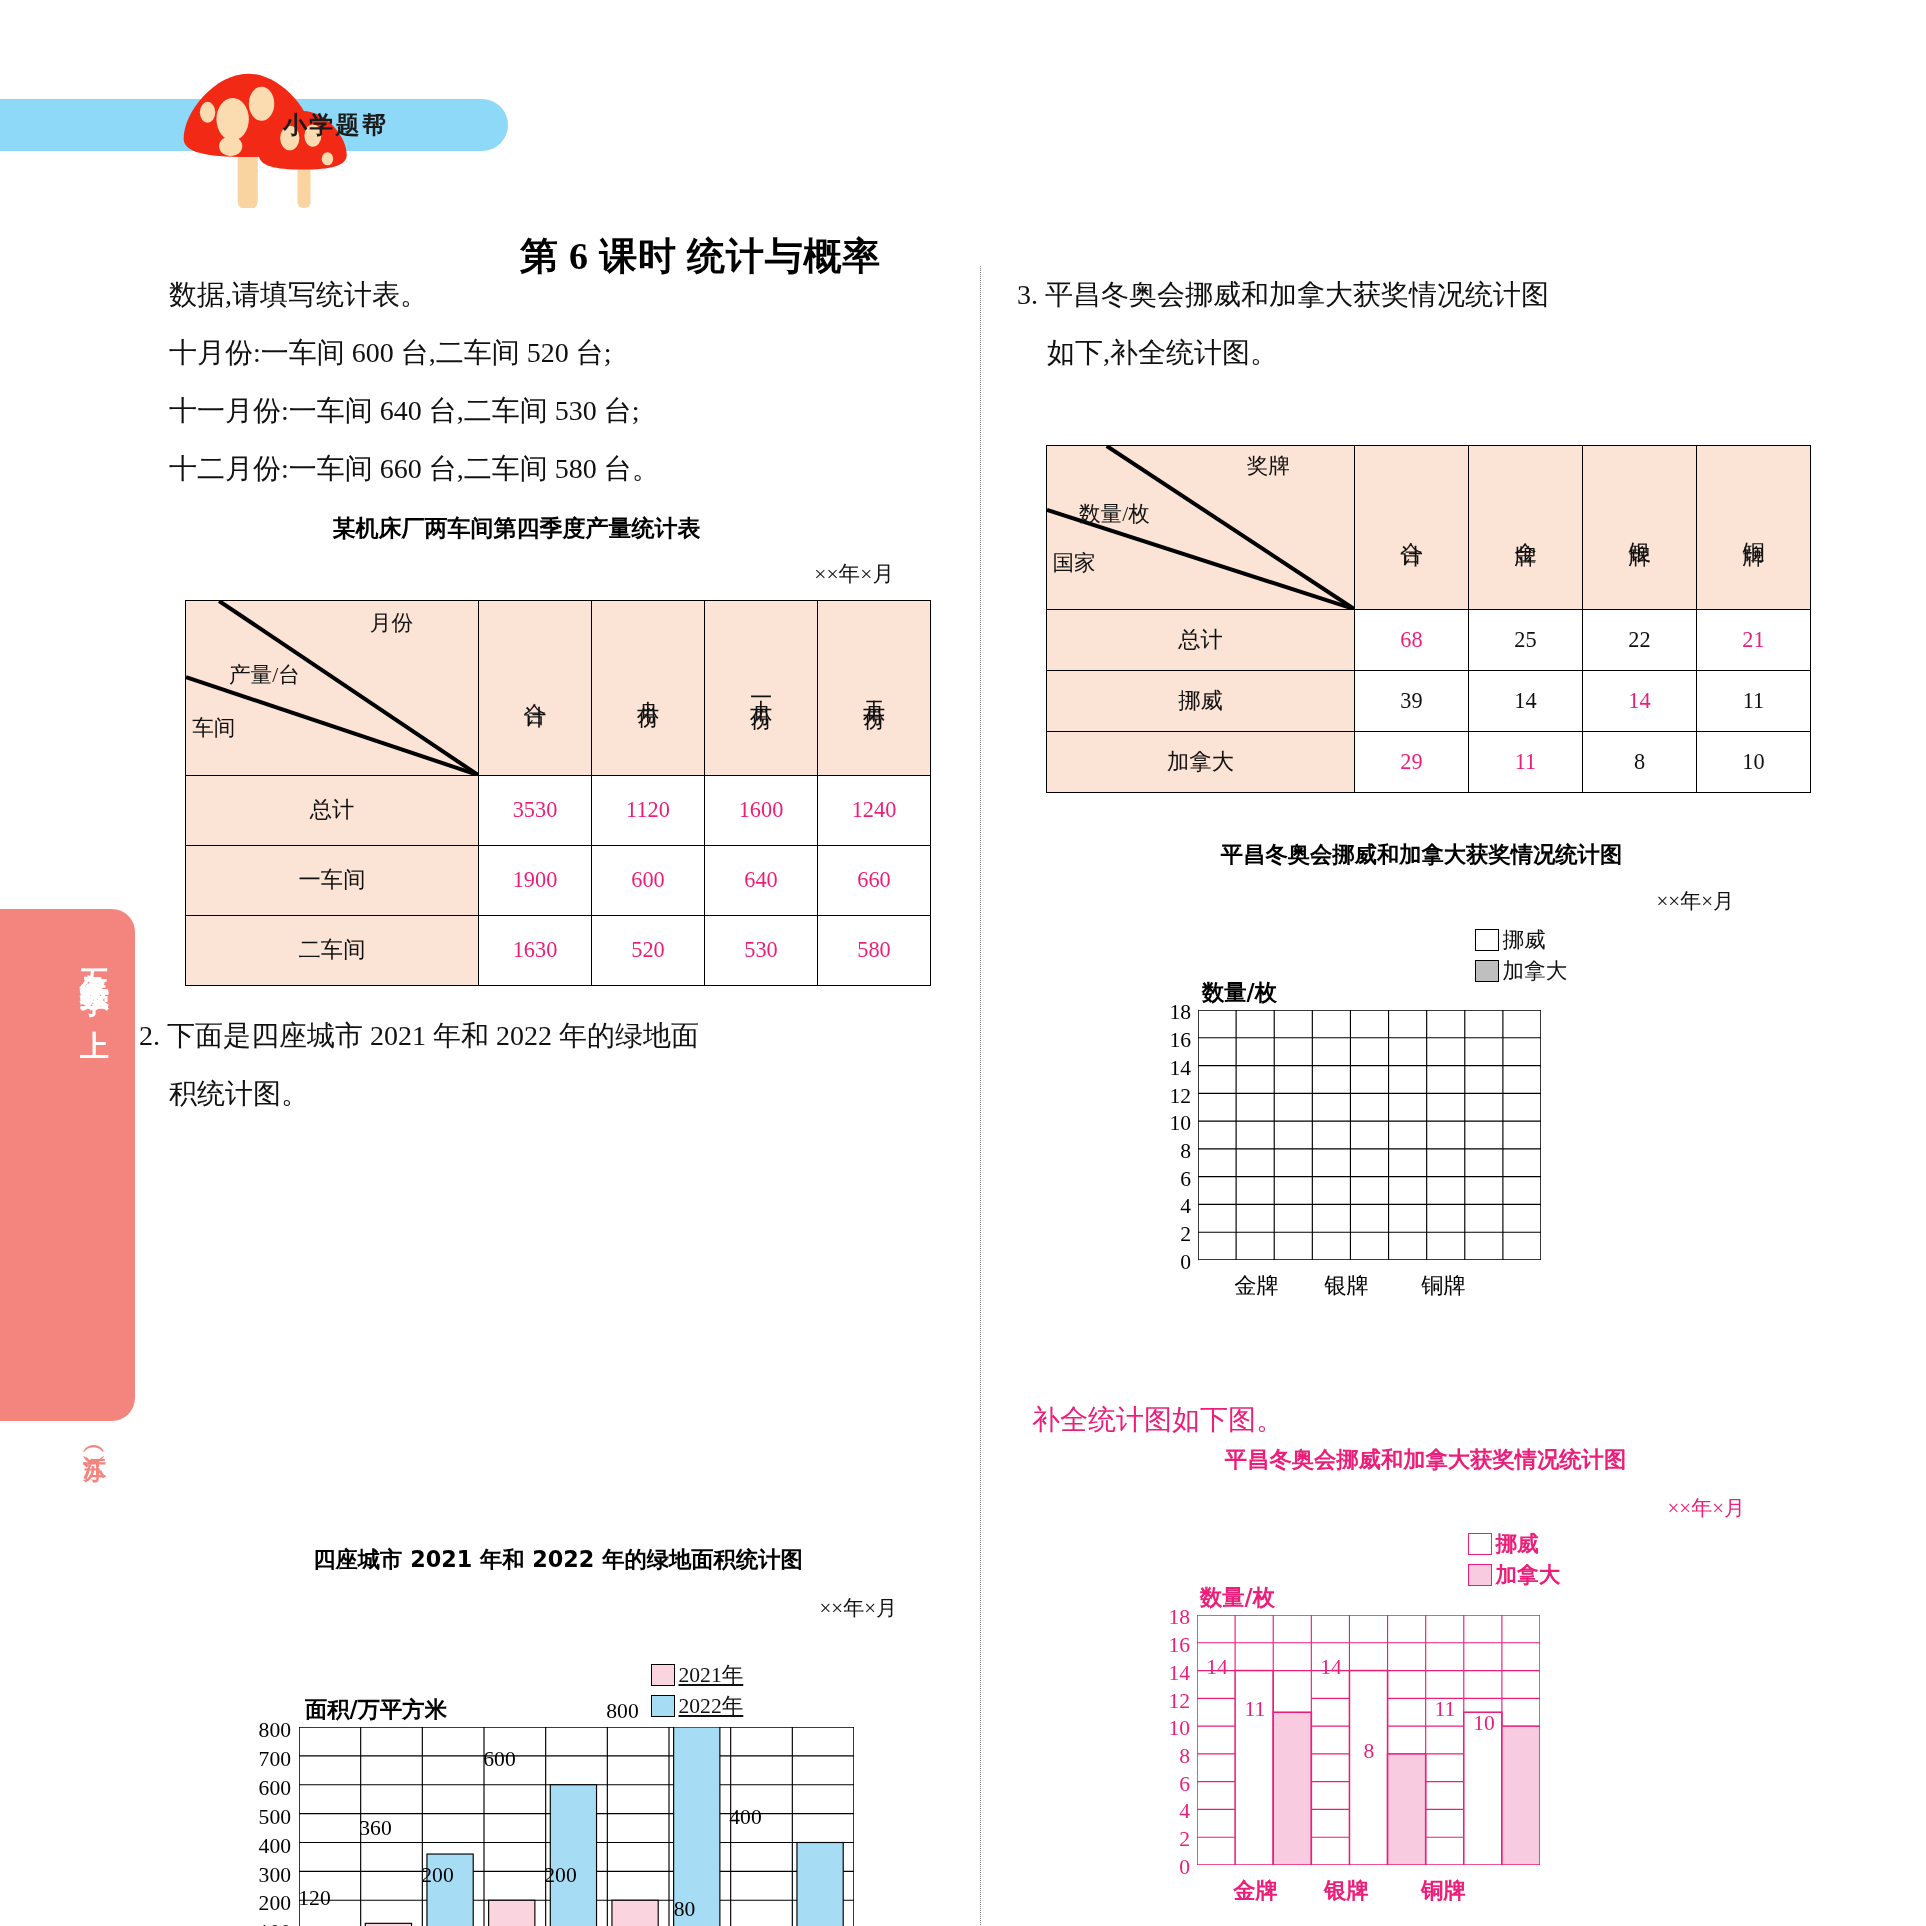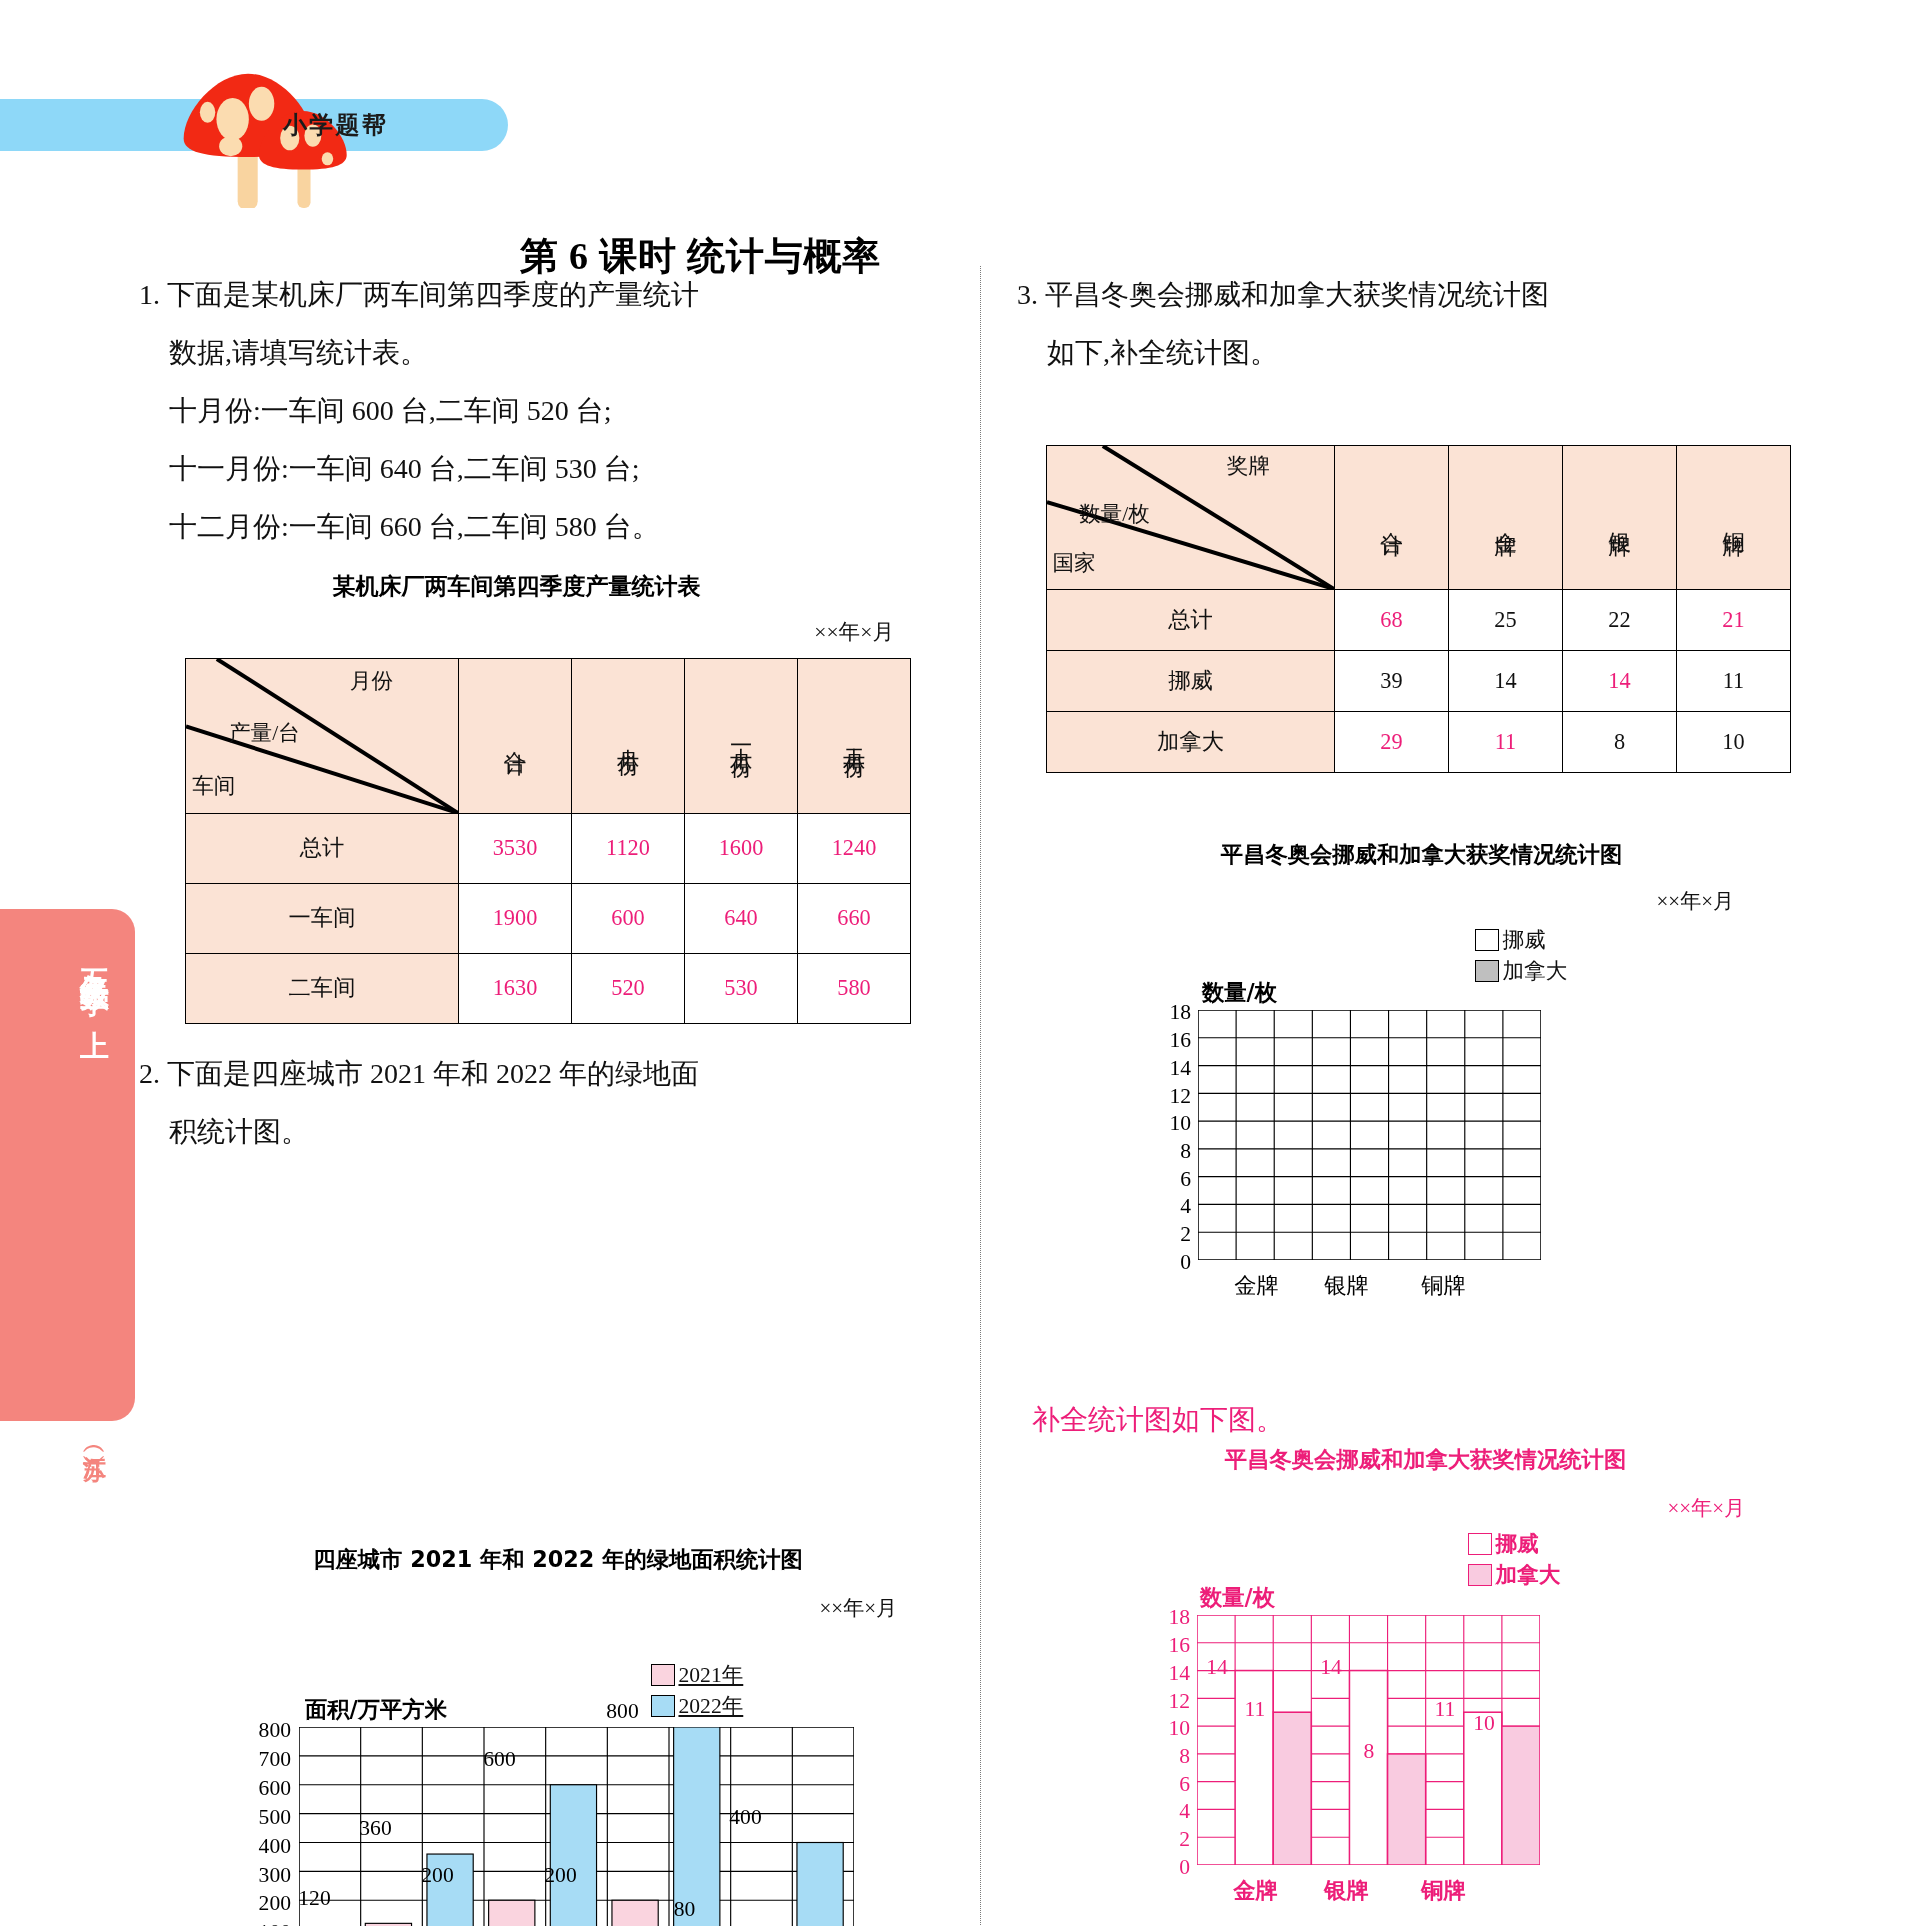--- a/index.html
+++ b/index.html
@@ -66,21 +66,21 @@
     font-family:"DejaVu Sans","Liberation Sans",sans-serif;
     font-weight:bold;font-size:23px;color:#000;text-align:center;
   }
   .tbl-date{font-size:21.6px;color:#111;text-align:right;padding-right:15.4px;}
   table.stat{border-collapse:collapse;table-layout:fixed;}
   table.stat td{
     border:1.2px solid #000;text-align:center;vertical-align:middle;
     font-size:22.3px;color:#111;font-family:"Liberation Serif","DejaVu Serif",serif;
   }
   table.stat td.hdrbg{background:#FBE3D5;text-align:center;}
-  table.stat td.corner{background:#FBE3D5;position:relative;padding:0;}
+  table.stat td.corner{background:#FBE3D5;position:relative;padding:10px;}
   table.stat td.vert{
     background:#FBE3D5;writing-mode:vertical-rl;text-orientation:upright;
     letter-spacing:3.1px;line-height:1;
   }
   table.stat td.pink{color:#ED1E79;}
   .corner-svg{position:absolute;left:0;top:0;width:100%;height:100%;}
   .corner-lbl{position:absolute;white-space:nowrap;font-size:21.6px;color:#111;}
 
   
   .chart-title{
@@ -129,24 +129,20 @@
 <div id="side-tab"></div>
 <div id="side-tab-label">五年级数学·上</div>
 <div id="side-tab-region">（江苏）</div>
 
 <div id="lesson-title">第 6 课时   统计与概率</div>
 
 <div id="col-divider"></div>
 
 <div class="col" id="col-left">
 
-  <div class="qline" style="padding-left:0">
-    <span>1.</span>
-    <span>下面是某机床厂两车间第四季度的产量统计</span>
-  </div>
   <div class="qline indent">数据,请填写统计表。</div>
   <div class="qline indent">十月份:一车间 600 台,二车间 520 台;</div>
   <div class="qline indent">十一月份:一车间 640 台,二车间 530 台;</div>
   <div class="qline indent">十二月份:一车间 660 台,二车间 580 台。</div>
 
   <div class="tbl-title" style="margin-top:14.6px;width:755px">某机床厂两车间第四季度产量统计表</div>
   <div class="tbl-date" style="margin-top:15.4px;width:755px">××年×月</div>
 
   <table class="stat" style="margin-top:12px;margin-left:46px;width:711px;">
     <tbody>

